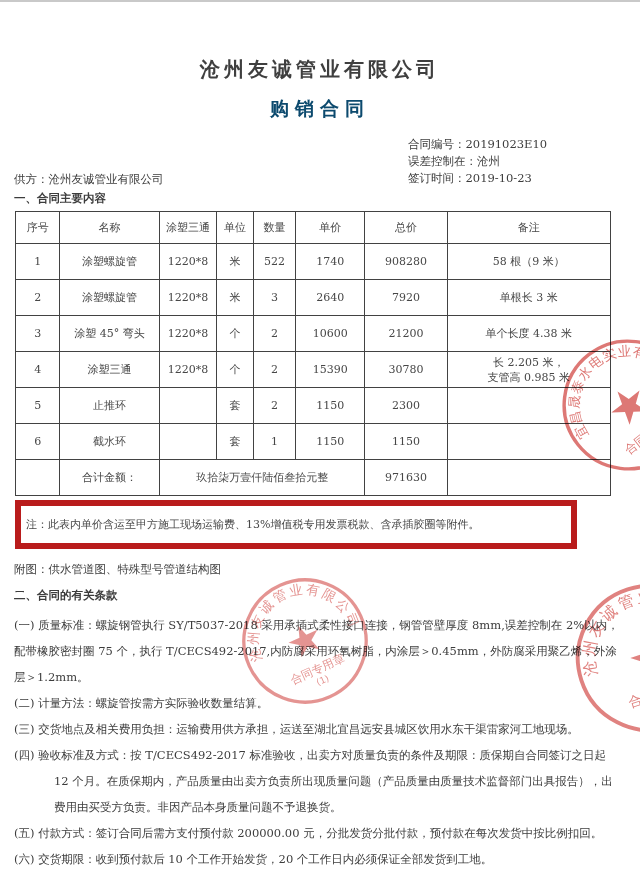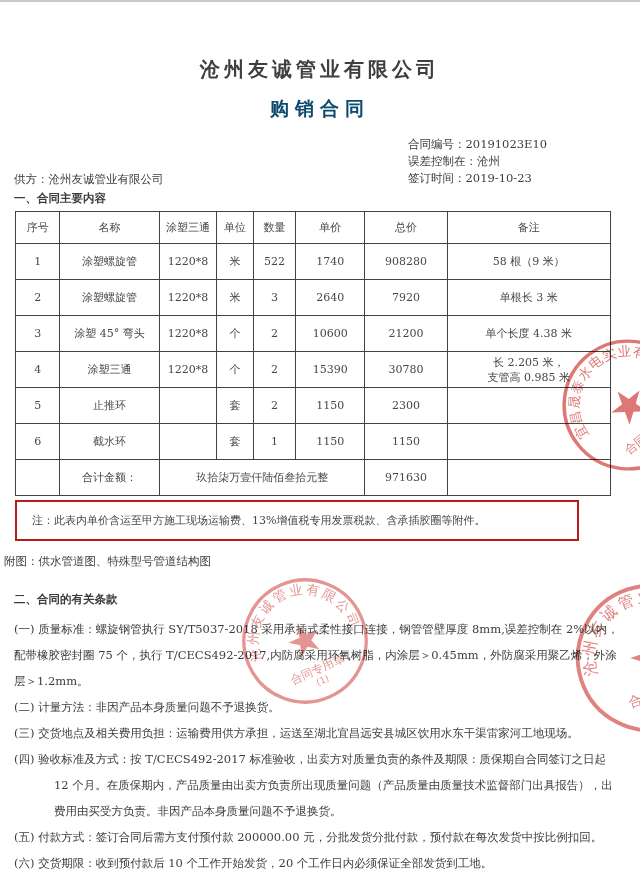--- a/index.html
+++ b/index.html
@@ -54,27 +54,27 @@
     font-weight:normal;
     height:31px;
     overflow:hidden;
   }
   table.items thead th{height:27px;font-size:11px;}
   td.remark{white-space:pre-line;line-height:15px;}
   tr.total-row td{height:31px;text-align:center;}
 
   .note-box{
     margin:4px 0 0 15px;width:540px;
-    border:2px solid #b91c1c;
+    border:6px solid #b91c1c;
     font-size:11px;color:#474747;
-    padding:11px 5px 11px 15px;
-  }
-
-  .attachment-line{padding:0 4px;margin-top:13px;font-size:11.5px;}
-  .sec2-heading{padding:0 14px;margin-top:23px;font-size:11.5px;font-weight:600;}
+    padding:11px 5px 11px 5px;
+  }
+
+  .attachment-line{padding:0 14px;margin-top:13px;font-size:11.5px;}
+  .sec2-heading{padding:0 14px;margin-top:11px;font-size:11.5px;font-weight:600;}
   .clauses{padding:0 14px;margin-top:9px;font-size:11.5px;}
   .cl-line{line-height:26px;white-space:nowrap;}
   .cl-line.indent{padding-left:40px;}
 
   .stamp{
     position:absolute;
     mix-blend-mode:multiply;
     pointer-events:none;
   }
   .stamp svg{display:block;}
@@ -206,21 +206,21 @@
   <div class="note-box">注：此表内单价含运至甲方施工现场运输费、13%增值税专用发票税款、含承插胶圈等附件。</div>
 
   <div class="attachment-line">附图：供水管道图、特殊型号管道结构图</div>
 
   <div class="sec2-heading">二、合同的有关条款</div>
 
   <div class="clauses">
       <div class="cl-line">(一) 质量标准：螺旋钢管执行 SY/T5037-2018 采用承插式柔性接口连接，钢管管壁厚度 8mm,误差控制在 2%以内，</div>
       <div class="cl-line">配带橡胶密封圈 75 个，执行 T/CECS492-2017,内防腐采用环氧树脂，内涂层＞0.45mm，外防腐采用聚乙烯，外涂</div>
       <div class="cl-line">层＞1.2mm。</div>
-      <div class="cl-line">(二) 计量方法：非因产品本身质量问题不予退换货。</div>
+      <div class="cl-line">(二) 计量方法：螺旋管按需方实际验收数量结算。</div>
       <div class="cl-line">(三) 交货地点及相关费用负担：运输费用供方承担，运送至湖北宜昌远安县城区饮用水东干渠雷家河工地现场。</div>
       <div class="cl-line">(四) 验收标准及方式：按 T/CECS492-2017 标准验收，出卖方对质量负责的条件及期限：质保期自合同签订之日起</div>
       <div class="cl-line indent">12 个月。在质保期内，产品质量由出卖方负责所出现质量问题（产品质量由质量技术监督部门出具报告），出</div>
       <div class="cl-line indent">费用由买受方负责。非因产品本身质量问题不予退换货。</div>
       <div class="cl-line">(五) 付款方式：签订合同后需方支付预付款 200000.00 元，分批发货分批付款，预付款在每次发货中按比例扣回。</div>
       <div class="cl-line">(六) 交货期限：收到预付款后 10 个工作开始发货，20 个工作日内必须保证全部发货到工地。</div>
     </div>
 
   <div class="stamp stamp-buyer seal-ink">
     <svg viewBox="0 0 160 160" width="138" height="138">

